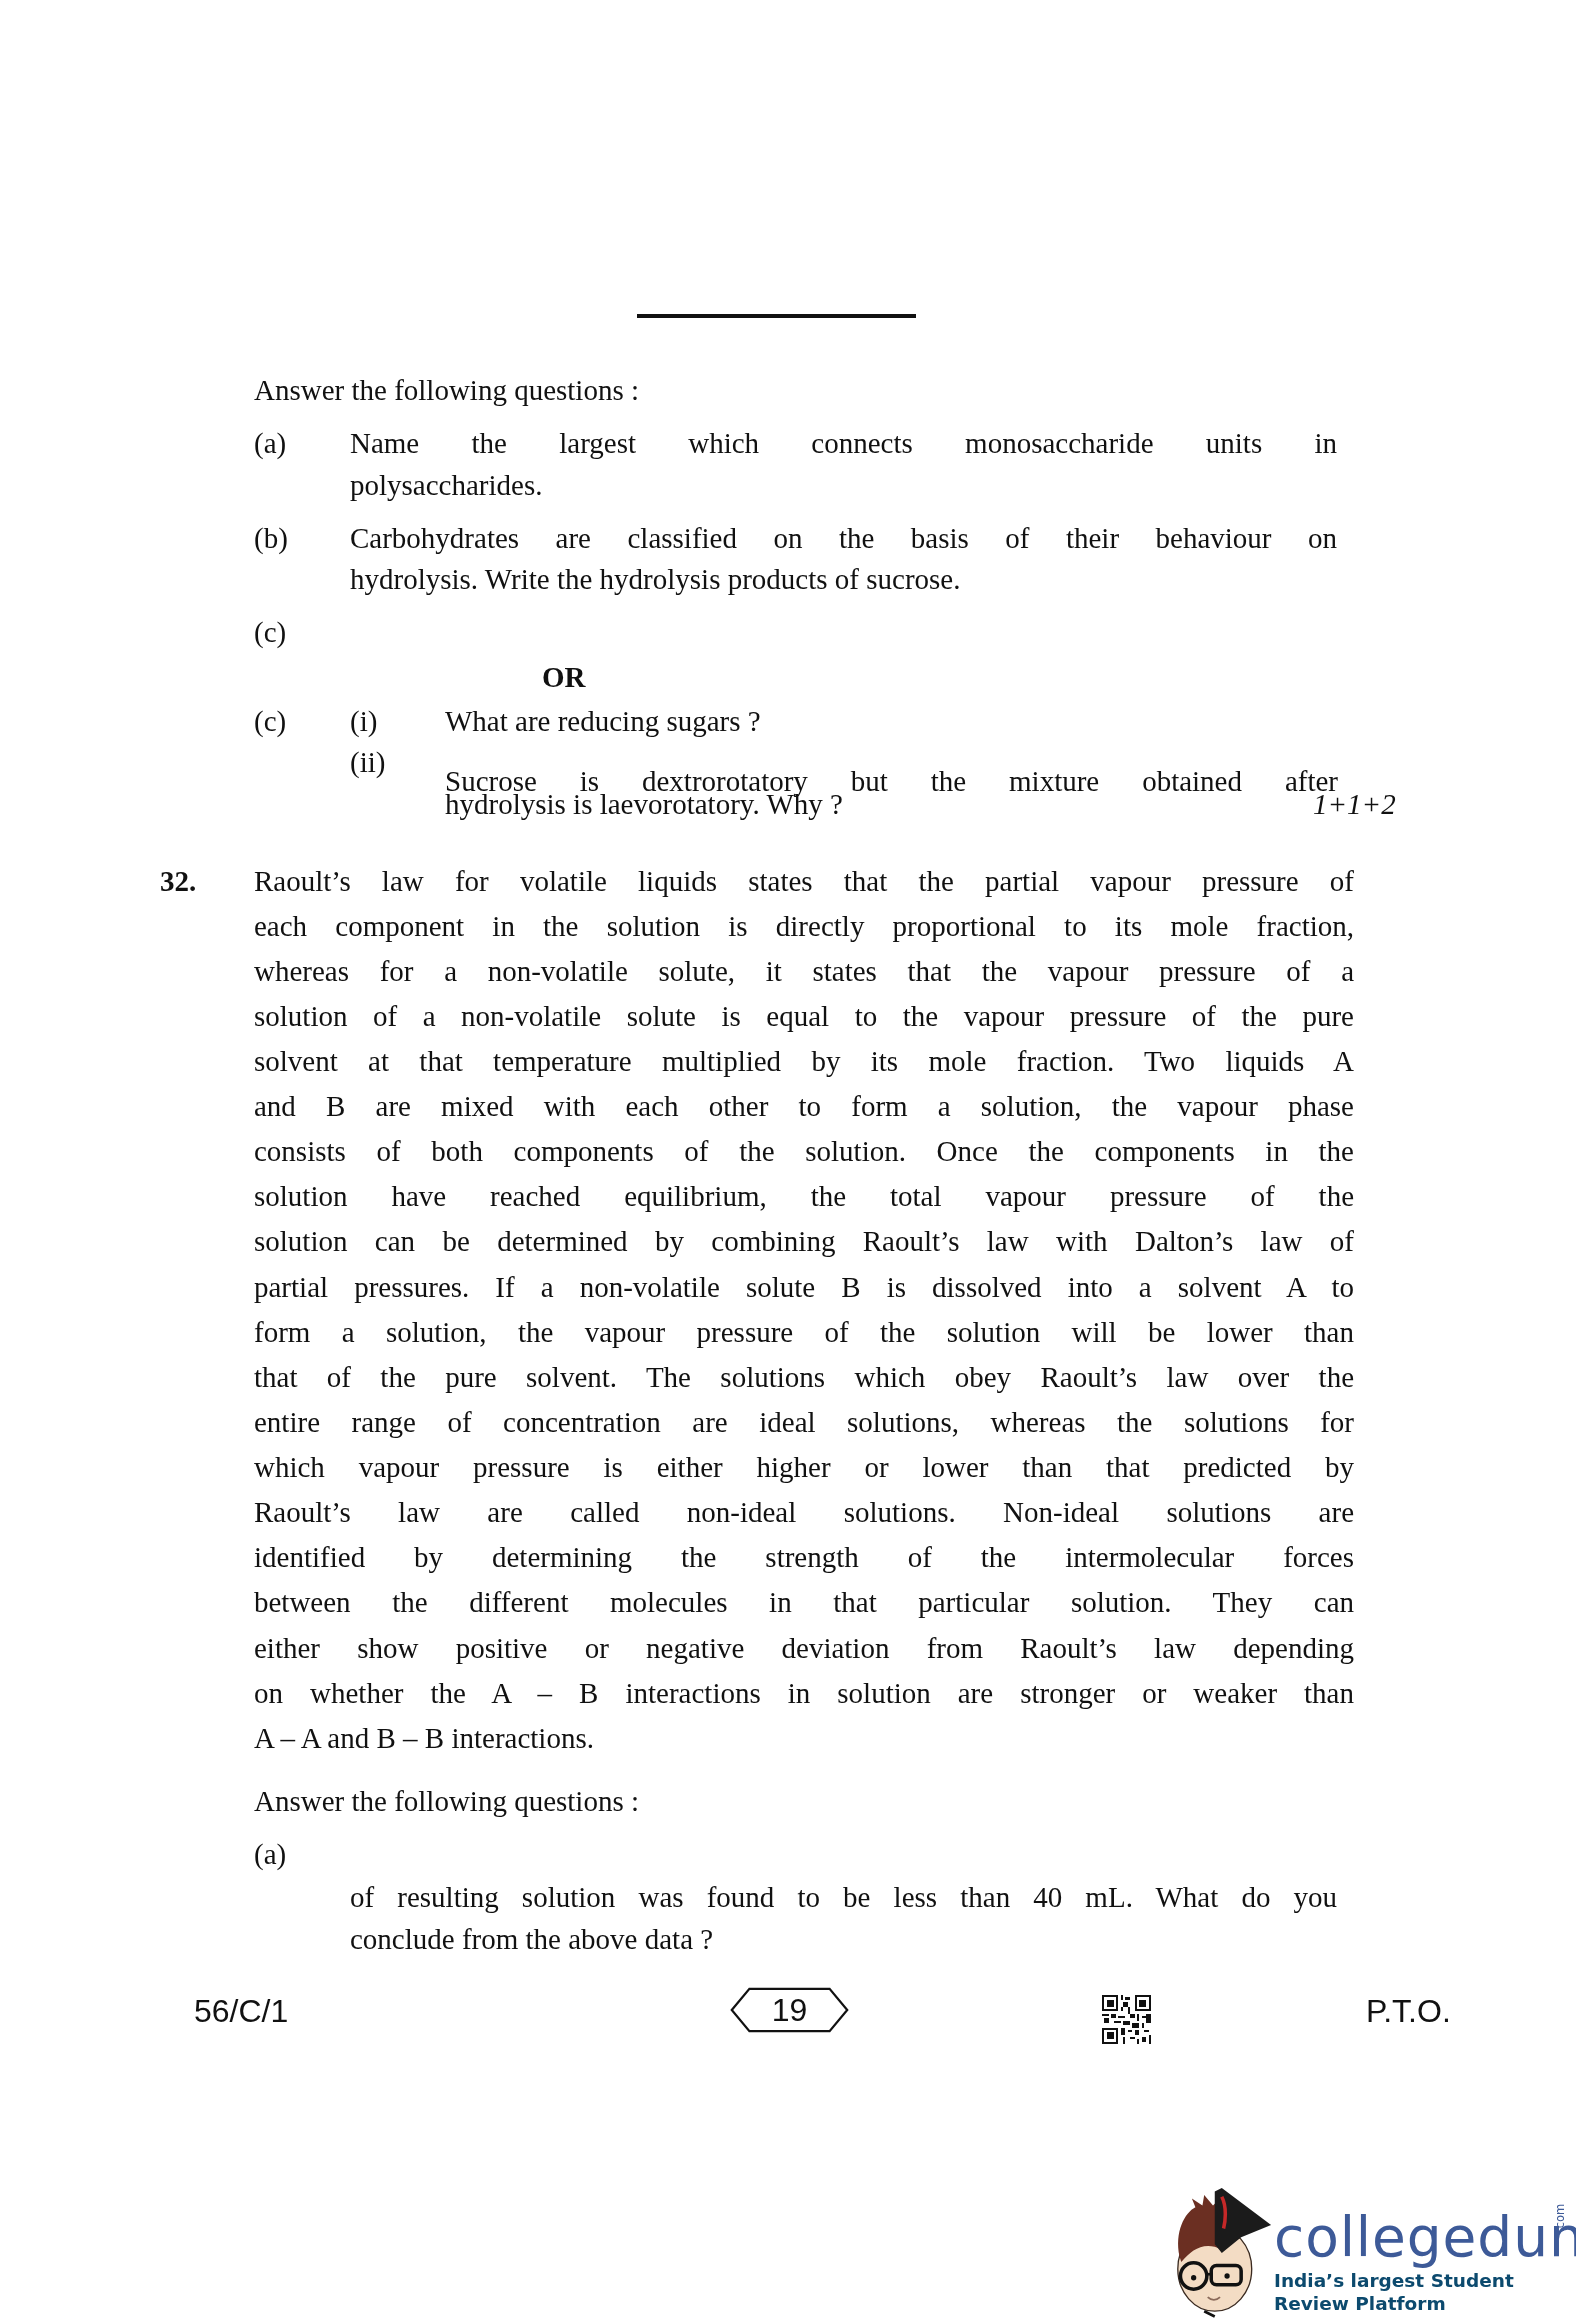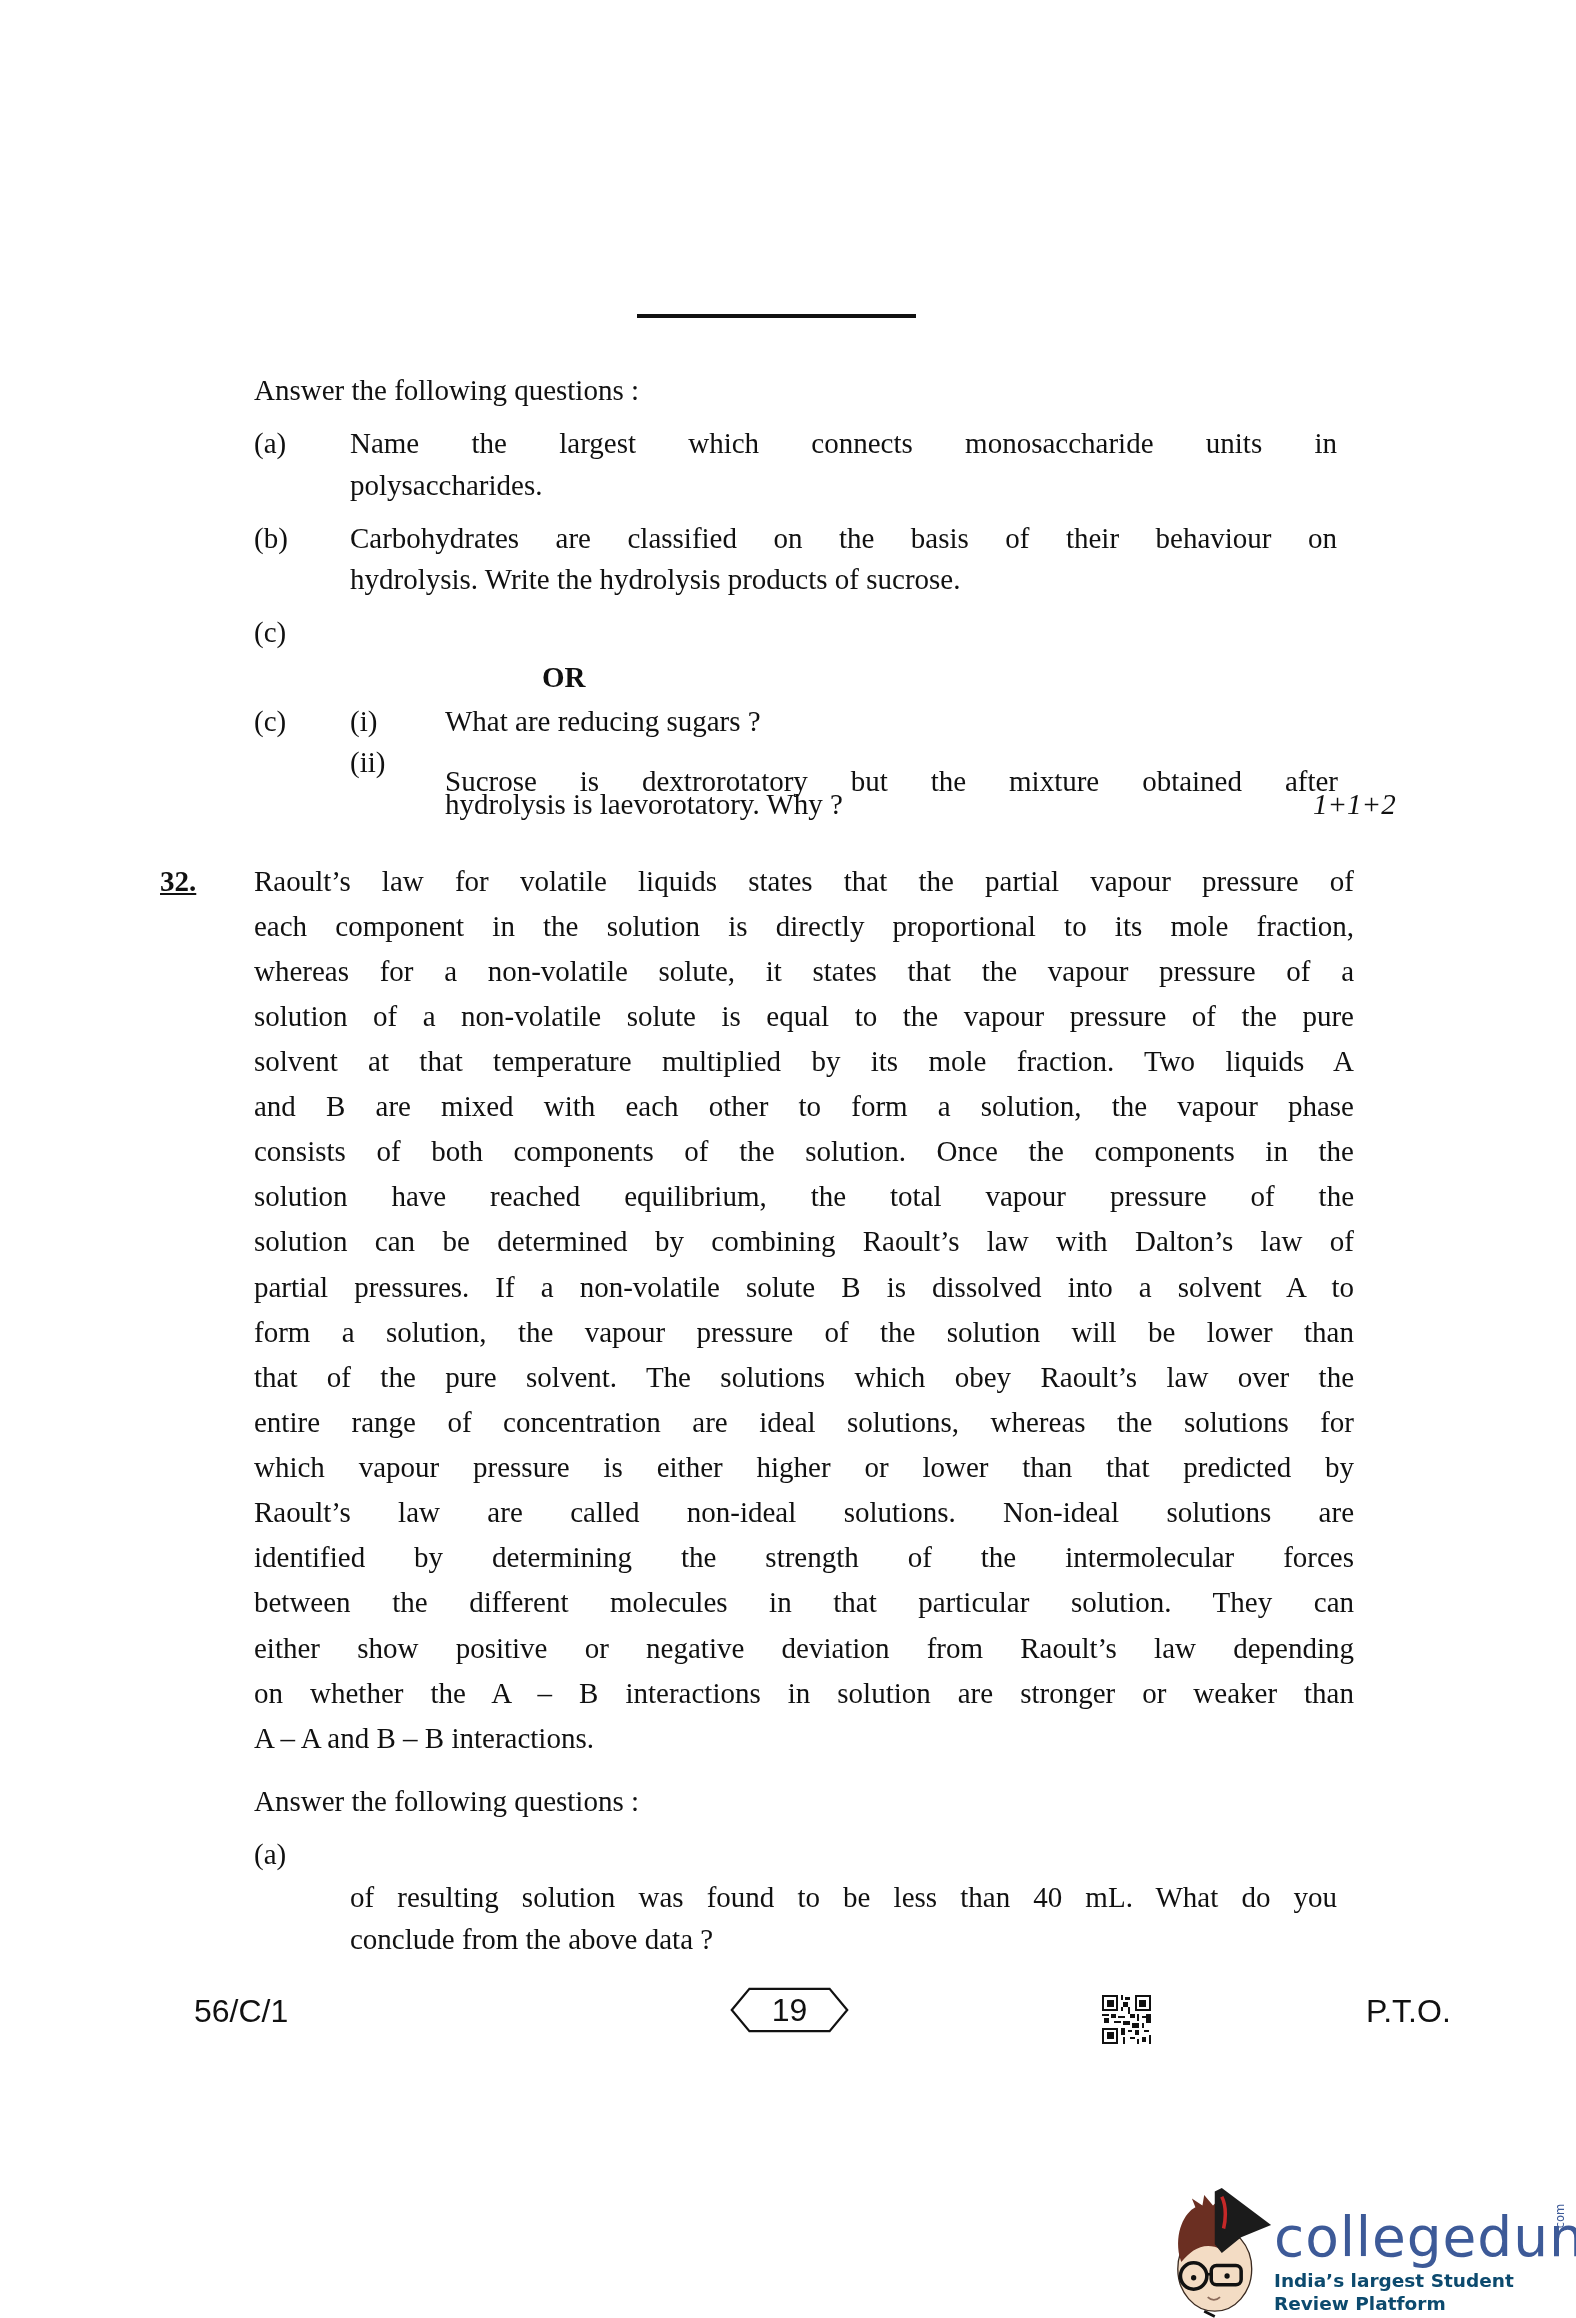--- a/index.html
+++ b/index.html
@@ -54,21 +54,21 @@
 
   <div class="lbl" style="left:254px; top:704px;">(c)</div>
   <div class="lbl" style="left:350px; top:704px;">(i)</div>
   <div class="ln" style="left:445px; top:704px;">What are reducing sugars ?</div>
 
   <div class="lbl" style="left:350px; top:745px;">(ii)</div>
   <div class="ln just" style="left:445px; top:745px; width:893px;margin-top:19px;">Sucrose is dextrorotatory but the mixture obtained after</div>
   <div class="ln" style="left:445px; top:787px;">hydrolysis is laevorotatory. Why ?</div>
   <div class="marks" style="left:1313px; top:787px;">1+1+2</div>
 
-  <div class="qnum" style="left:160px; top:864px;text-decoration:underline;">32.</div>
+  <div class="qnum" style="left:160px; top:864px;">32.</div>
 
   <div id="q32-para">
       <div class="ln just" style="left: 254px; top: 864px; width: 1100px;">Raoult’s law for volatile liquids states that the partial vapour pressure of</div>
       <div class="ln just" style="left: 254px; top: 909px; width: 1100px;">each component in the solution is directly proportional to its mole fraction,</div>
       <div class="ln just" style="left: 254px; top: 954px; width: 1100px;">whereas for a non-volatile solute, it states that the vapour pressure of a</div>
       <div class="ln just" style="left: 254px; top: 999px; width: 1100px;">solution of a non-volatile solute is equal to the vapour pressure of the pure</div>
       <div class="ln just" style="left: 254px; top: 1044px; width: 1100px;">solvent at that temperature multiplied by its mole fraction. Two liquids A</div>
       <div class="ln just" style="left: 254px; top: 1089px; width: 1100px;">and B are mixed with each other to form a solution, the vapour phase</div>
       <div class="ln just" style="left: 254px; top: 1134px; width: 1100px;">consists of both components of the solution. Once the components in the</div>
       <div class="ln just" style="left: 254px; top: 1179px; width: 1100px;">solution have reached equilibrium, the total vapour pressure of the</div>

